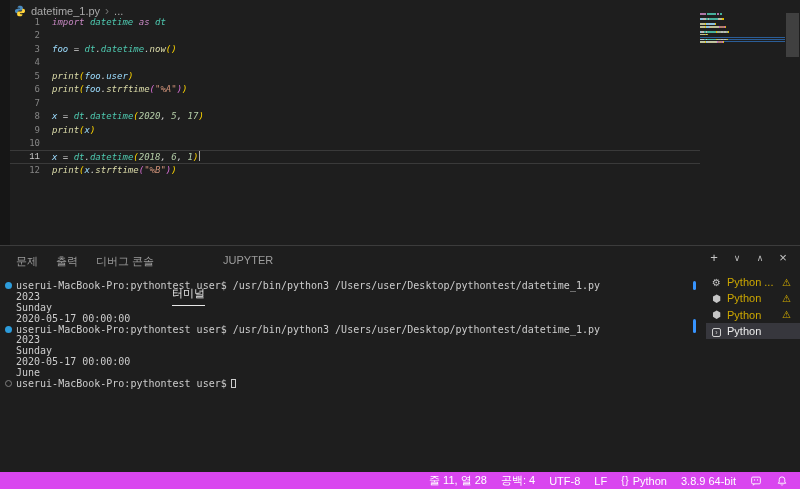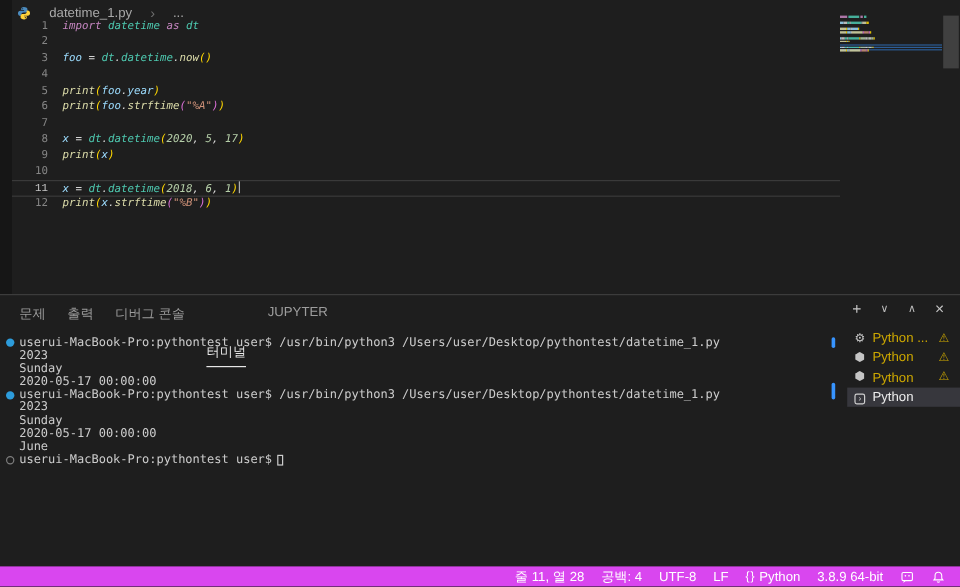--- a/index.html
+++ b/index.html
@@ -2,21 +2,21 @@
 <html><head>
 <meta charset="utf-8">
 <style>
   html,body{margin:0;padding:0;background:#1e1e1e;}
   .app{position:relative;width:800px;height:489px;background:#1e1e1e;overflow:hidden;
        font-family:"Liberation Sans","DejaVu Sans",sans-serif;-webkit-font-smoothing:antialiased;}
   .left-strip{position:absolute;left:0;top:0;width:10px;height:245px;background:#161616;}
 
   
   .editor{position:absolute;left:10px;top:0;width:790px;height:245px;}
-  .breadcrumb{position:absolute;left:4px;top:2px;height:18px;display:flex;align-items:center;gap:15px;
+  .breadcrumb{position:absolute;left:4px;top:2px;height:18px;display:flex;align-items:center;gap:5px;
               color:#a9a9a9;font-size:11px;}
   .breadcrumb .sep{color:#6e6e6e;font-size:12px;}
   .code{position:absolute;left:0;top:15px;right:90px;}
   .line{height:13.5px;display:flex;align-items:center;white-space:pre;
         font-family:"DejaVu Sans Mono",monospace;font-size:9px;}
   .gutter{width:30px;flex:none;text-align:right;color:#858585;}
   .line.cur .gutter{color:#c6c6c6;font-family:Liberation Mono, monospace;}
   .linetext{margin-left:12px;font-style:italic;}
   .cur-line{position:absolute;left:0;top:150px;width:690px;height:14px;box-sizing:border-box;
             border-top:1px solid #3a3a3a;border-bottom:1px solid #3a3a3a;pointer-events:none;}
@@ -79,21 +79,21 @@
       <span>datetime_1.py</span>
       <span class="sep">›</span>
       <span>...</span>
     </div>
 
     <div class="code" id="code-lines">
         <div class="line"><span class="gutter">1</span><span class="linetext"><span class="tk-kw">import</span><span class="tk-pl"> </span><span class="tk-type">datetime</span><span class="tk-pl"> </span><span class="tk-kw">as</span><span class="tk-pl"> </span><span class="tk-type">dt</span></span></div>
         <div class="line"><span class="gutter">2</span><span class="linetext"></span></div>
         <div class="line"><span class="gutter">3</span><span class="linetext"><span class="tk-var">foo</span><span class="tk-pl"> = </span><span class="tk-type">dt</span><span class="tk-pl">.</span><span class="tk-type">datetime</span><span class="tk-pl">.</span><span class="tk-fn">now</span><span class="tk-b1">()</span></span></div>
         <div class="line"><span class="gutter">4</span><span class="linetext"></span></div>
-        <div class="line"><span class="gutter">5</span><span class="linetext"><span class="tk-fn">print</span><span class="tk-b1">(</span><span class="tk-var">foo</span><span class="tk-pl">.</span><span class="tk-var">year</span><span class="tk-b1">)</span></span></div>
+        <div class="line"><span class="gutter">5</span><span class="linetext"><span class="tk-fn">print</span><span class="tk-b1">(</span><span class="tk-var">foo</span><span class="tk-pl">.</span><span class="tk-var">user</span><span class="tk-b1">)</span></span></div>
         <div class="line"><span class="gutter">6</span><span class="linetext"><span class="tk-fn">print</span><span class="tk-b1">(</span><span class="tk-var">foo</span><span class="tk-pl">.</span><span class="tk-fn">strftime</span><span class="tk-b2">(</span><span class="tk-str">"%A"</span><span class="tk-b2">)</span><span class="tk-b1">)</span></span></div>
         <div class="line"><span class="gutter">7</span><span class="linetext"></span></div>
         <div class="line"><span class="gutter">8</span><span class="linetext"><span class="tk-var">x</span><span class="tk-pl"> = </span><span class="tk-type">dt</span><span class="tk-pl">.</span><span class="tk-type">datetime</span><span class="tk-b1">(</span><span class="tk-num">2020</span><span class="tk-pl">, </span><span class="tk-num">5</span><span class="tk-pl">, </span><span class="tk-num">17</span><span class="tk-b1">)</span></span></div>
         <div class="line"><span class="gutter">9</span><span class="linetext"><span class="tk-fn">print</span><span class="tk-b1">(</span><span class="tk-var">x</span><span class="tk-b1">)</span></span></div>
         <div class="line"><span class="gutter">10</span><span class="linetext"></span></div>
         <div class="line cur"><span class="gutter">11</span><span class="linetext"><span class="tk-var">x</span><span class="tk-pl"> = </span><span class="tk-type">dt</span><span class="tk-pl">.</span><span class="tk-type">datetime</span><span class="tk-b1">(</span><span class="tk-num">2018</span><span class="tk-pl">, </span><span class="tk-num">6</span><span class="tk-pl">, </span><span class="tk-num">1</span><span class="tk-b1">)</span><span class="cursor"></span></span></div>
         <div class="line"><span class="gutter">12</span><span class="linetext"><span class="tk-fn">print</span><span class="tk-b1">(</span><span class="tk-var">x</span><span class="tk-pl">.</span><span class="tk-fn">strftime</span><span class="tk-b2">(</span><span class="tk-str">"%B"</span><span class="tk-b2">)</span><span class="tk-b1">)</span></span></div>
       </div>
     <div class="cur-line"></div>
     <div class="minimap" id="minimap">

